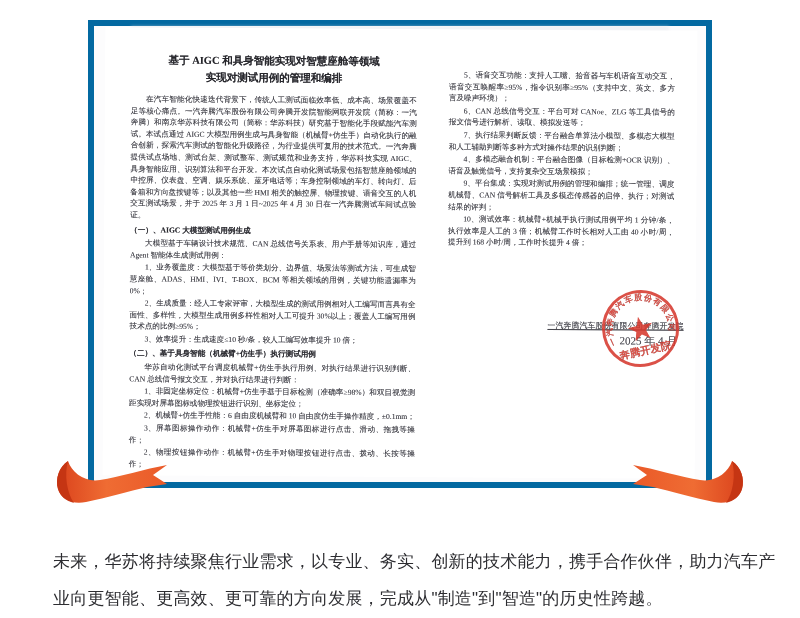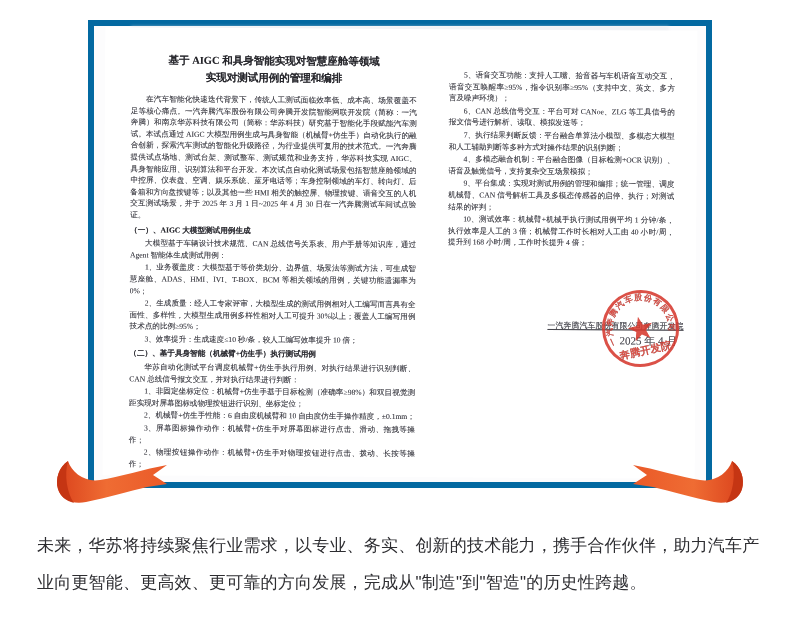--- a/index.html
+++ b/index.html
@@ -38,21 +38,21 @@
   .signature{position:absolute;left:100px;top:270px;font-size:8px;white-space:nowrap;color:#45454c;z-index:1;text-decoration:underline;}
   .sig-date{position:absolute;left:172px;top:283px;font-size:11px;white-space:nowrap;color:#55555c;z-index:1;}
   .stamp{position:absolute;left:151px;top:236px;width:84px;height:84px;z-index:2;
          transform:rotate(-13deg);opacity:.88;}
   
   .ribbon{position:absolute;width:112px;height:46px;z-index:5;}
   .ribbon.rleft{left:-39px;bottom:-23px;}
   .ribbon.rright{right:-39px;bottom:-23px;transform:scaleX(-1);}
   
   .caption{
-    position:absolute;left:37px;top:528px;width:735px;margin:0;
+    position:absolute;left:37px;top:528px;width:735px;margin:16px;
     font-size:17px;line-height:36.5px;letter-spacing:.2px;color:#2d2d31;
     font-family:"Liberation Sans",sans-serif;text-align:left;
   }
 </style>
 </head>
 <body>
 
 <div class="figure-frame">
   <div class="photo">
     <div class="paper">

